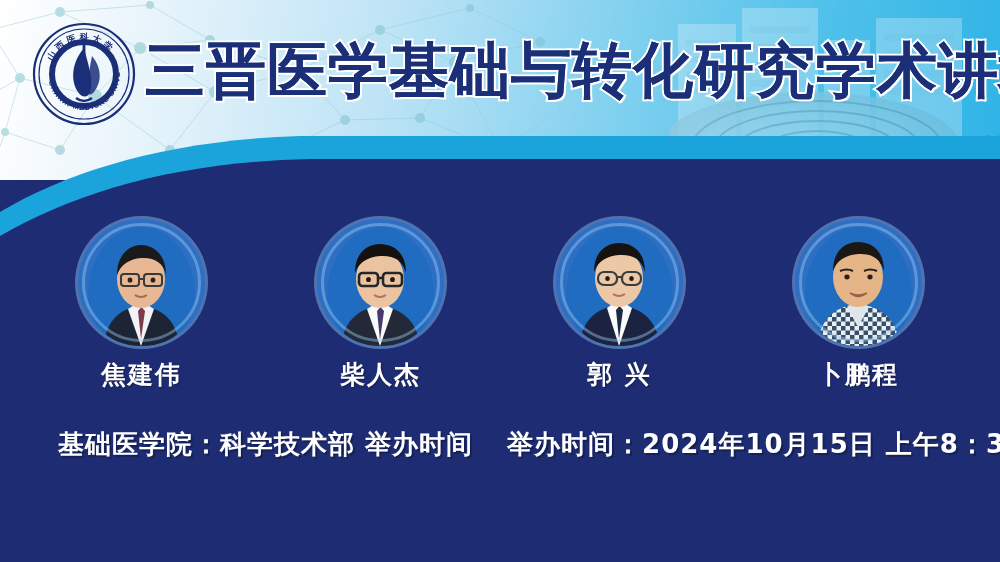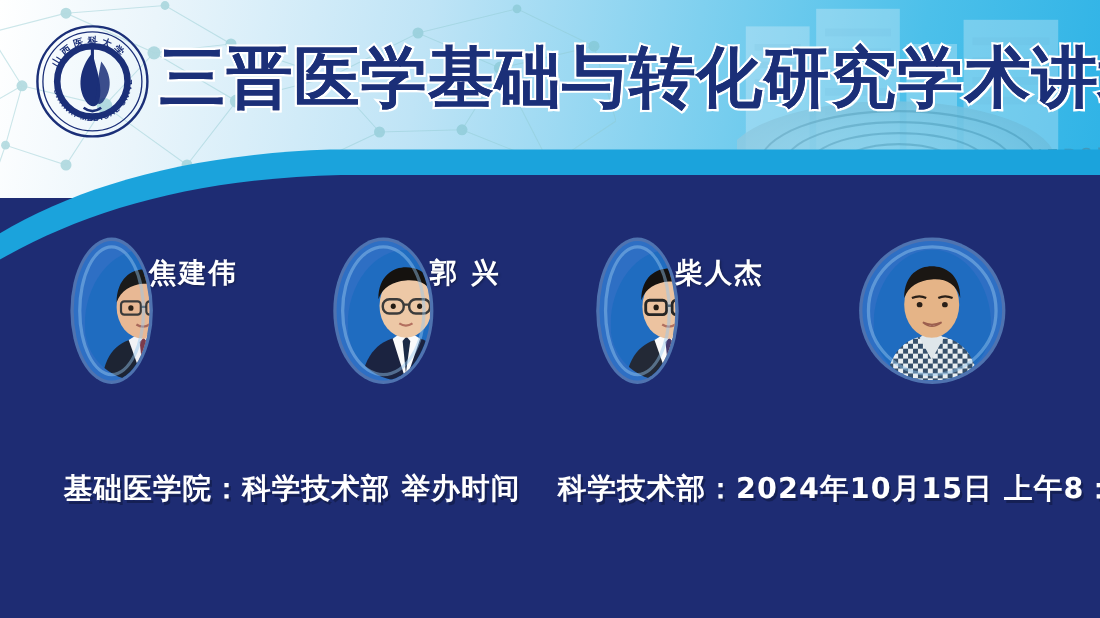--- a/index.html
+++ b/index.html
@@ -65,21 +65,21 @@
   .curve-layer{position:absolute;left:0;top:0;width:1000px;height:300px;}
 
   
   .body-area{position:absolute;left:0;top:205px;width:1000px;height:357px;}
 
   .speakers{
     position:absolute;left:0;top:14px;width:1000px;height:190px;
     display:flex;justify-content:space-around;align-items:flex-start;
     padding:0 22px;box-sizing:border-box;
   }
-  .sp{width:150px;display:flex;flex-direction:row;align-items:flex-start;}
+  .sp{width:150px;display:flex;flex-direction:column;align-items:center;}
   .ring{
     width:127px;height:127px;border-radius:50%;
     background:#2e6fc4;
     display:flex;align-items:center;justify-content:center;
     box-shadow:0 0 0 3px rgba(120,175,225,.55);
     position:relative;overflow:hidden;
   }
   .ring::after{
     content:"";position:absolute;left:4px;top:4px;right:4px;bottom:4px;
     border-radius:50%;border:3px solid rgba(150,200,240,.45);
@@ -242,57 +242,57 @@
           </div>
         </div>
         <div class="sp-name">焦建伟</div>
       </div>
 
       <div class="sp">
         <div class="ring">
           <div class="photo">
             <svg viewBox="0 0 107 119" width="107" height="119">
               <rect width="107" height="119" fill="#1f6cc0"></rect>
+              <path d="M14 119 C17 92 34 80 53 80 C72 80 90 92 93 119 Z" fill="#232936"></path>
+              <path d="M40 82 L53 119 L66 82 L58 77 L48 77 Z" fill="#fafafa"></path>
+              <path d="M50 84 L53 113 L57 84 L53.5 80 Z" fill="#453a6e"></path>
+              <ellipse cx="53" cy="52" rx="24" ry="29" fill="#ecc3a0"></ellipse>
+              <path d="M28 46 C28 24 42 17 53 17 C65 17 79 24 79 46 C76 33 66 28 53 29 C41 30 32 35 28 46 Z" fill="#14110f"></path>
+              <rect x="32" y="46" width="19" height="13" rx="3.5" fill="none" stroke="#262626" stroke-width="2.6"></rect>
+              <rect x="56" y="46" width="19" height="13" rx="3.5" fill="none" stroke="#262626" stroke-width="2.6"></rect>
+              <line x1="51" y1="51" x2="56" y2="51" stroke="#262626" stroke-width="2.4"></line>
+              <ellipse cx="41.5" cy="52.5" rx="2.4" ry="2.6" fill="#241c14"></ellipse>
+              <ellipse cx="65.5" cy="52.5" rx="2.4" ry="2.6" fill="#241c14"></ellipse>
+              <path d="M47 68 Q53 72 59 68" stroke="#b06f5f" stroke-width="2" fill="none"></path>
+            </svg>
+          </div>
+        </div>
+        <div class="sp-name">柴人杰</div>
+      </div>
+
+      <div class="sp">
+        <div class="ring">
+          <div class="photo">
+            <svg viewBox="0 0 107 119" width="107" height="119">
+              <rect width="107" height="119" fill="#1f6cc0"></rect>
               <path d="M13 119 C16 91 34 79 53 79 C72 79 91 91 94 119 Z" fill="#1b2340"></path>
               <path d="M41 81 L53 119 L66 81 L58 76 L48 76 Z" fill="#fbfbfb"></path>
               <path d="M50 83 L53 112 L57 83 L53.5 79 Z" fill="#1b2a45"></path>
               <ellipse cx="53" cy="51" rx="24" ry="29" fill="#edc8a6"></ellipse>
               <path d="M28 45 C28 23 42 16 53 16 C65 16 79 23 79 45 C76 32 66 27 53 28 C41 29 32 34 28 45 Z" fill="#15120f"></path>
               <rect x="32" y="45" width="19" height="13" rx="6" fill="none" stroke="#3b3b3b" stroke-width="2.2"></rect>
               <rect x="56" y="45" width="19" height="13" rx="6" fill="none" stroke="#3b3b3b" stroke-width="2.2"></rect>
               <line x1="51" y1="50" x2="56" y2="50" stroke="#3b3b3b" stroke-width="2"></line>
               <ellipse cx="41.5" cy="51.5" rx="2.3" ry="2.5" fill="#241c14"></ellipse>
               <ellipse cx="65.5" cy="51.5" rx="2.3" ry="2.5" fill="#241c14"></ellipse>
               <path d="M47 67 Q53 71 59 67" stroke="#b3705f" stroke-width="2" fill="none"></path>
             </svg>
           </div>
         </div>
         <div class="sp-name">郭 兴</div>
-      </div>
-
-      <div class="sp">
-        <div class="ring">
-          <div class="photo">
-            <svg viewBox="0 0 107 119" width="107" height="119">
-              <rect width="107" height="119" fill="#1f6cc0"></rect>
-              <path d="M14 119 C17 92 34 80 53 80 C72 80 90 92 93 119 Z" fill="#232936"></path>
-              <path d="M40 82 L53 119 L66 82 L58 77 L48 77 Z" fill="#fafafa"></path>
-              <path d="M50 84 L53 113 L57 84 L53.5 80 Z" fill="#453a6e"></path>
-              <ellipse cx="53" cy="52" rx="24" ry="29" fill="#ecc3a0"></ellipse>
-              <path d="M28 46 C28 24 42 17 53 17 C65 17 79 24 79 46 C76 33 66 28 53 29 C41 30 32 35 28 46 Z" fill="#14110f"></path>
-              <rect x="32" y="46" width="19" height="13" rx="3.5" fill="none" stroke="#262626" stroke-width="2.6"></rect>
-              <rect x="56" y="46" width="19" height="13" rx="3.5" fill="none" stroke="#262626" stroke-width="2.6"></rect>
-              <line x1="51" y1="51" x2="56" y2="51" stroke="#262626" stroke-width="2.4"></line>
-              <ellipse cx="41.5" cy="52.5" rx="2.4" ry="2.6" fill="#241c14"></ellipse>
-              <ellipse cx="65.5" cy="52.5" rx="2.4" ry="2.6" fill="#241c14"></ellipse>
-              <path d="M47 68 Q53 72 59 68" stroke="#b06f5f" stroke-width="2" fill="none"></path>
-            </svg>
-          </div>
-        </div>
-        <div class="sp-name">柴人杰</div>
       </div>
 
       <div class="sp">
         <div class="ring">
           <div class="photo">
             <svg viewBox="0 0 107 119" width="107" height="119">
               <defs>
                 <pattern id="check4" width="9" height="9" patternUnits="userSpaceOnUse">
                   <rect width="9" height="9" fill="#e9eef1"></rect>
                   <rect width="4.5" height="4.5" fill="#36506b"></rect>
@@ -305,25 +305,26 @@
               <ellipse cx="53" cy="50" rx="25" ry="30" fill="#e5b487"></ellipse>
               <path d="M28 44 C28 22 42 15 53 15 C65 15 79 22 79 44 C75 31 66 26 53 27 C41 28 32 33 28 44 Z" fill="#1b1713"></path>
               <ellipse cx="42" cy="50" rx="2.6" ry="2.4" fill="#2a2018"></ellipse>
               <ellipse cx="65" cy="50" rx="2.6" ry="2.4" fill="#2a2018"></ellipse>
               <path d="M35 44 Q42 41 48 44" stroke="#2a2018" stroke-width="2" fill="none"></path>
               <path d="M59 44 Q65 41 72 44" stroke="#2a2018" stroke-width="2" fill="none"></path>
               <path d="M45 66 Q53 73 62 66 Q53 70 45 66 Z" fill="#ffffff" stroke="#9c5f4e" stroke-width="1.4"></path>
             </svg>
           </div>
         </div>
+        <div class="sp-name">卜鹏程</div>
       </div>
 
 
     </div>
 
     <div class="info">
       <div class="info-line">
-        <span>基础医学院：</span><span>科学技术部 举办时间</span><span class="gap"></span><span>科学技术部：</span><span>2024年10月15日 上午8：30</span>
+        <span>基础医学院：</span><span>科学技术部 举办时间</span><span class="gap"></span><span>举办时间：</span><span>2024年10月15日 上午8：30</span>
       </div>
     </div>
 
   </div>
 </div>
 
 </body></html>

